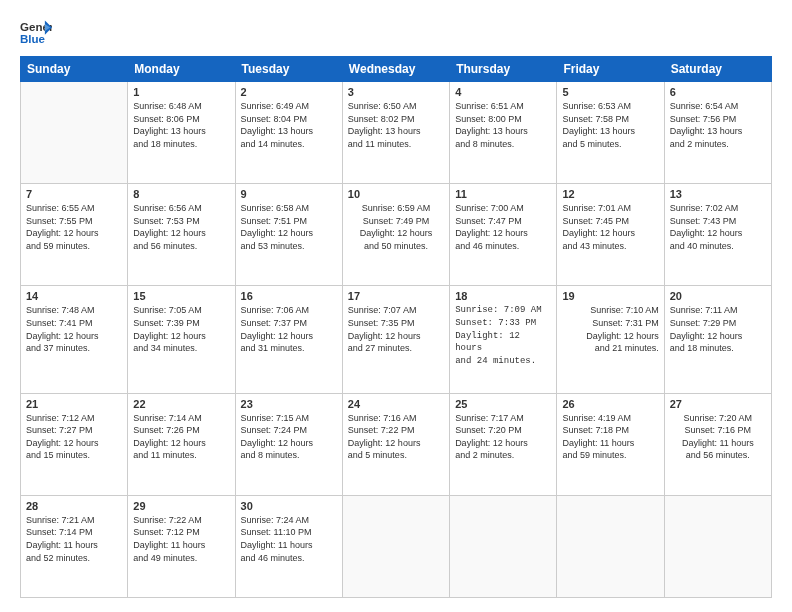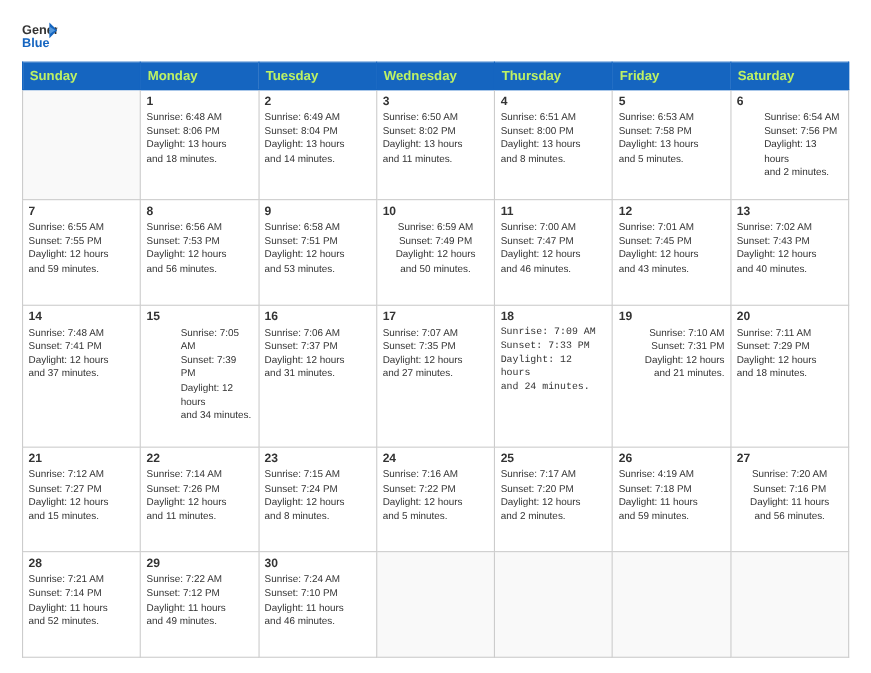--- a/index.html
+++ b/index.html
@@ -49,21 +49,21 @@
     }
     .calendar {
       flex: 1;
       border: 1px solid #ccc;
       border-collapse: collapse;
       width: 100%;
       table-layout: fixed;
     }
     .calendar th {
       background-color: #1565C0;
-      color: #bef264;
+      color: #ffffff;
       font-size: 12px;
       font-weight: bold;
       padding: 5px 6px;
       border: 1px solid #1565C0;
       text-align: left;
     }
     .calendar td {
       border: 1px solid #ccc;
       vertical-align: top;
       padding: 4px 5px;
@@ -154,21 +154,21 @@
           </td>
           <td>
             <span class="day-num">5</span>
             <div class="day-info" style="white-space: pre-line;">Sunrise: 6:53 AM
 Sunset: 7:58 PM
 Daylight: 13 hours
 and 5 minutes.</div>
           </td>
           <td>
             <span class="day-num">6</span>
-            <div class="day-info" style="white-space: pre-line; margin-left: 25px;">Sunrise: 6:54 AM
+            <div class="day-info" style="white-space: pre-line;">Sunrise: 6:54 AM
 Sunset: 7:56 PM
 Daylight: 13 hours
 and 2 minutes.</div>
           </td>
         </tr>
         <tr>
           <td>
             <span class="day-num">7</span>
             <div class="day-info" style="white-space: pre-line;">Sunrise: 6:55 AM
 Sunset: 7:55 PM
@@ -221,21 +221,21 @@
         <tr>
           <td>
             <span class="day-num">14</span>
             <div class="day-info" style="white-space: pre-line;">Sunrise: 7:48 AM
 Sunset: 7:41 PM
 Daylight: 12 hours
 and 37 minutes.</div>
           </td>
           <td>
             <span class="day-num">15</span>
-            <div class="day-info" style="white-space: pre-line; margin-left: 31px;">Sunrise: 7:05 AM
+            <div class="day-info" style="white-space: pre-line;">Sunrise: 7:05 AM
 Sunset: 7:39 PM
 Daylight: 12 hours
 and 34 minutes.</div>
           </td>
           <td>
             <span class="day-num">16</span>
             <div class="day-info" style="white-space: pre-line;">Sunrise: 7:06 AM
 Sunset: 7:37 PM
 Daylight: 12 hours
 and 31 minutes.</div>
@@ -331,21 +331,21 @@
           <td>
             <span class="day-num">29</span>
             <div class="day-info" style="white-space: pre-line;">Sunrise: 7:22 AM
 Sunset: 7:12 PM
 Daylight: 11 hours
 and 49 minutes.</div>
           </td>
           <td>
             <span class="day-num">30</span>
             <div class="day-info" style="white-space: pre-line;">Sunrise: 7:24 AM
-Sunset: 7:10 PM
+Sunset: 11:10 PM
 Daylight: 11 hours
 and 46 minutes.</div>
           </td>
           <td class="empty-cell"></td>
           <td class="empty-cell"></td>
           <td class="empty-cell"></td>
           <td class="empty-cell"></td>
         </tr>
       </tbody>
   </table>

